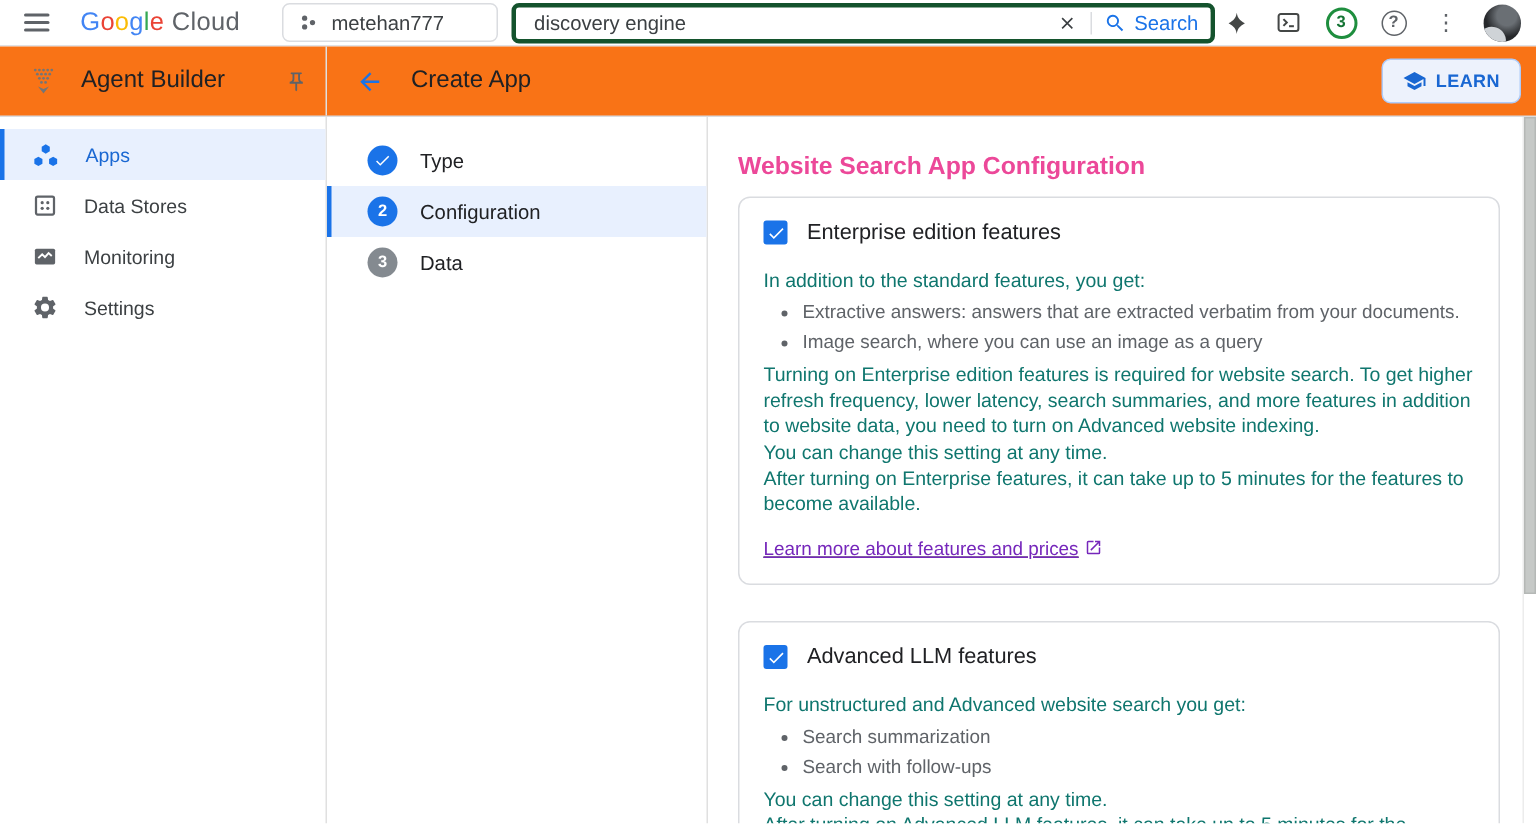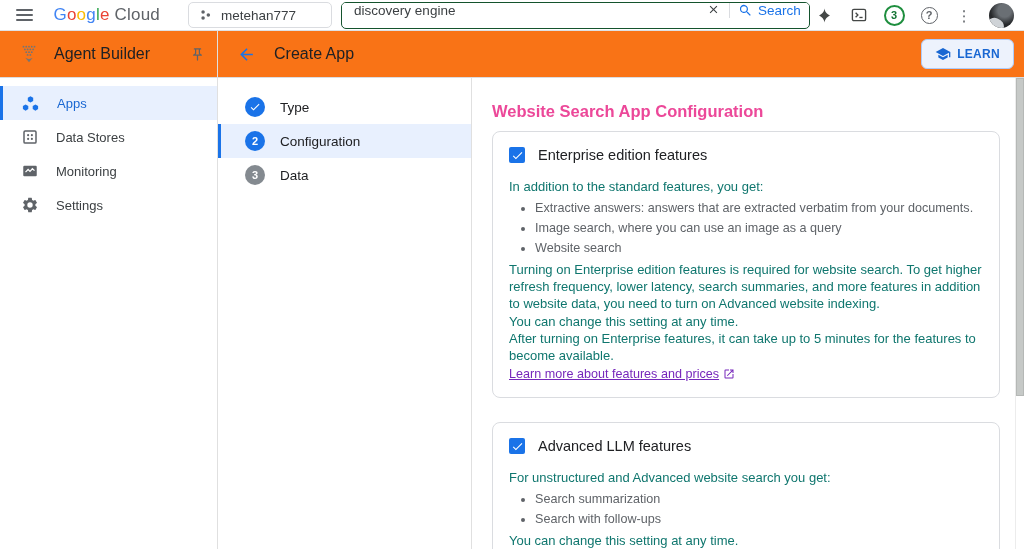--- a/index.html
+++ b/index.html
@@ -10,21 +10,21 @@
   .topbar { height:31px; display:flex; align-items:center; border-bottom:1px solid #dfe1e5; padding:0 10px 0 8px; background:#fff; }
   .iconbtn { display:flex; align-items:center; justify-content:center; cursor:pointer; background:none; border:none; }
   .hamburger { width:34px; height:26px; flex-direction:column; gap:3px; }
   .hamburger span { display:block; width:17px; height:2px; background:#5f6368; border-radius:1px; }
   .logo { display:flex; align-items:baseline; margin-left:12px; font-size:17px; letter-spacing:.2px; white-space:nowrap; }
   .logo .l1{color:#4285F4}.logo .l2{color:#EA4335}.logo .l3{color:#FBBC05}.logo .l4{color:#4285F4}.logo .l5{color:#34A853}.logo .l6{color:#EA4335}
   .logo .cloud { color:#5f6368; margin-left:5px; }
   .projsel { margin-left:28px; height:26px; width:146px; border:1px solid #dadce0; border-radius:5px;
     display:flex; align-items:center; gap:8px; padding:0 10px; cursor:pointer; background:#fff; }
   .projsel .ptxt { font-size:13.5px; color:#3c4043; }
-  .searchbox { margin-left:9px; height:27px; width:476px; border:1px solid #14532d; border-radius:5px; display:flex; align-items:flex-start; overflow:hidden; background:#fff; }
+  .searchbox { margin-left:9px; height:27px; width:476px; border:3px solid #14532d; border-radius:5px; display:flex; align-items:center; overflow:hidden; background:#fff; }
   .searchbox input { flex:1; border:none; outline:none; font-family:"Liberation Sans",sans-serif; font-size:13.5px; color:#3c4043; padding:0 6px 0 12px; }
   .clearbtn { width:30px; display:flex; align-items:center; justify-content:center; cursor:pointer; color:#3c4043; font-size:15px; }
   .searchbtn { width:80px; border-left:1px solid #dadce0; display:flex; align-items:center; justify-content:center; gap:5px; cursor:pointer; background:#fff; }
   .searchbtn .stxt { color:#1a73e8; font-size:13.5px; font-weight:500; }
   .top-right { margin-left:auto; display:flex; align-items:center; gap:7px; }
   .tr-ico { width:28px; height:28px; display:flex; align-items:center; justify-content:center; cursor:pointer; }
   .shellbadge { width:21px; height:21px; border-radius:50%; border:2px solid #1e8e3e; color:#137333; font-size:11px; font-weight:600; display:flex; align-items:center; justify-content:center; }
   .helpcirc { width:17px; height:17px; border-radius:50%; border:1.8px solid #5f6368; color:#5f6368; font-size:11px; font-weight:700; display:flex; align-items:center; justify-content:center; }
   .dots3 { color:#5f6368; font-size:15px; letter-spacing:0; line-height:1; }
   .avatar { width:25px; height:25px; border-radius:50%; margin-left:4px; cursor:pointer;
@@ -67,21 +67,21 @@
   .main-title { margin-top:24px; font-size:16.5px; font-weight:700; color:#ec4899; }
   .card { border:1px solid #dadce0; border-radius:8px; padding:15px 16px 16px 16px; margin-top:10px; background:#fff; }
   .card + .card { margin-top:24px; }
   .cbrow { display:flex; align-items:center; gap:13px; margin-bottom:15px; cursor:pointer; }
   .cbox { width:16px; height:16px; border-radius:2px; background:#1a73e8; display:flex; align-items:center; justify-content:center; flex:none; }
   .cblabel { font-size:14.5px; color:#202124; }
   .body-txt { font-size:13px; color:#0f766e; line-height:1.32; }
   .card ul { list-style:none; margin:2px 0 2px 0; padding-left:12px; }
   .card li { font-size:12.6px; color:#5f6368; margin:6px 0; padding-left:14px; position:relative; }
   .card li::before { content:""; position:absolute; left:0; top:6px; width:4px; height:4px; border-radius:50%; background:#5f6368; }
-  .linkrow { display:flex; align-items:center; gap:4px; margin-top:3px; cursor:pointer;text-decoration:underline; }
+  .linkrow { display:flex; align-items:flex-start; gap:4px; margin-top:15px; cursor:pointer;text-decoration:underline; }
   .plink { font-size:12.6px; color:#7627bb; text-decoration:underline; }
   .scrolltrack { position:absolute; top:0; right:0; width:9px; height:100%; background:#fff; border-left:1px solid #ececec; }
   .scrollthumb { position:absolute; top:0; right:0; width:8px; height:318px; background:#c6c9c7; border:1px solid #b5b8b6; cursor:pointer; }
 </style>
 </head>
 <body>
 
 <div class="topbar">
   <button class="iconbtn hamburger">
       <span></span>
@@ -261,21 +261,20 @@
           <svg width="13" height="13" viewBox="0 0 24 24">
               <path d="M9 16.2 4.8 12l-1.4 1.4L9 19 21 7l-1.4-1.4z" fill="#fff"></path>
             </svg>
         </span>
         <span class="cblabel">Enterprise edition features</span>
       </div>
       <div class="body-txt">In addition to the standard features, you get:</div>
       <ul>
         <li>Extractive answers: answers that are extracted verbatim from your documents.</li>
         <li>Image search, where you can use an image as a query</li>
-        <li>Website search</li>
       </ul>
       <p class="body-txt">Turning on Enterprise edition features is required for website search. To get higher refresh frequency, lower latency, search summaries, and more features in addition to website data, you need to turn on Advanced website indexing.</p>
       <p class="body-txt">You can change this setting at any time.</p>
       <p class="body-txt">After turning on Enterprise features, it can take up to 5 minutes for the features to become available.</p>
       <div class="linkrow">
         <span class="plink">Learn more about features and prices</span>
         <svg width="12" height="12" viewBox="0 0 24 24">
             <path d="M19 19H5V5h7V3H5a2 2 0 0 0-2 2v14a2 2 0 0 0 2 2h14a2 2 0 0 0 2-2v-7h-2v7zM14 3v2h3.59l-9.83 9.83 1.41 1.41L19 6.41V10h2V3h-7z" fill="#7627bb"></path>
           </svg>
       </div>

